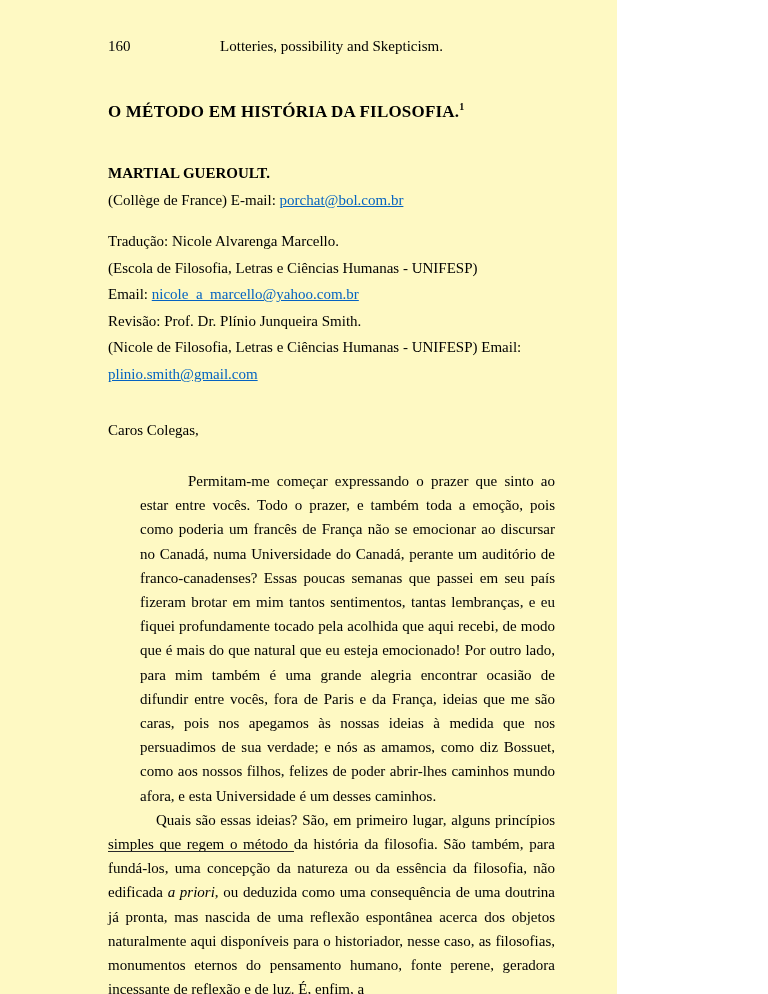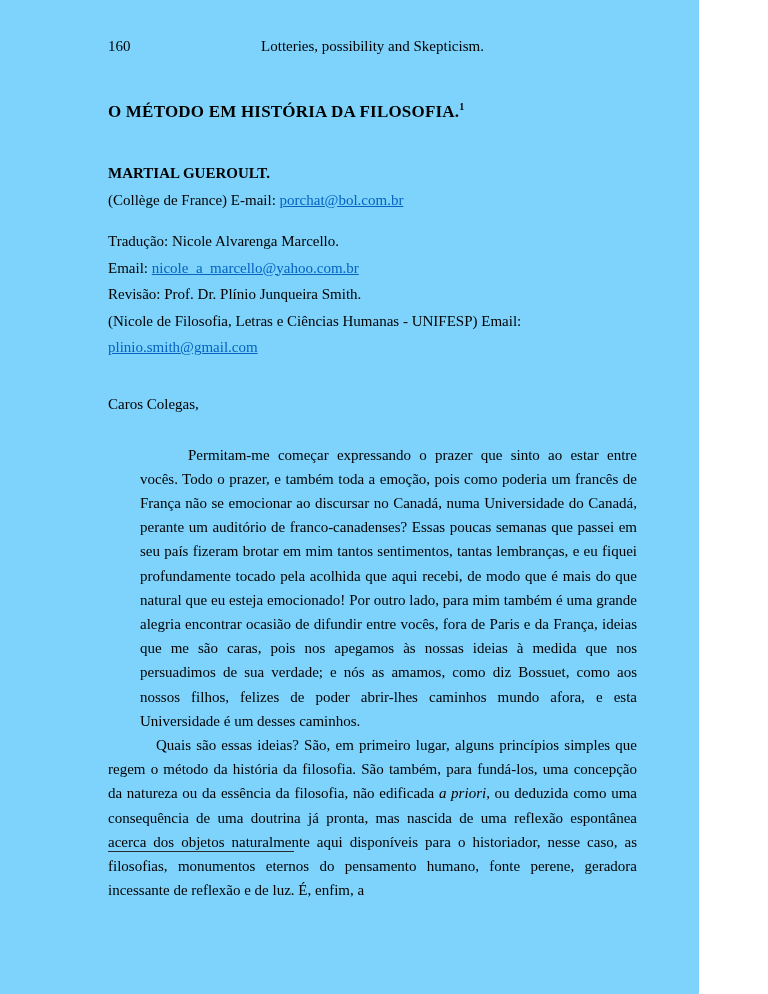--- a/index.html
+++ b/index.html
@@ -1,21 +1,21 @@
 <!DOCTYPE html>
 <html><head>
 <meta charset="utf-8">
 <style>
   * { margin: 0; padding: 0; box-sizing: border-box; }
   html, body { background: #ffffff; }
   .page {
     position: relative;
-    width: 699px;
+    width: 617px;
     height: 994px;
-    background: #7dd3fc;
+    background: #fef9c3;
     color: #000000;
     font-family: "Liberation Serif", "DejaVu Serif", serif;
     padding: 36px 62px 0 108px;
     overflow: hidden;
   }
   .running-header {
     position: relative;
     font-size: 15px;
     line-height: 20px;
     text-align: center;
@@ -92,20 +92,21 @@
 
   <h1 class="title"><span>O MÉTODO EM HISTÓRIA DA FILOSOFIA.</span><sup>1</sup></h1>
 
   <div class="author-block">
     <p class="author-name">MARTIAL GUEROULT.</p>
     <p><span>(Collège de France) E-mail: </span><a class="email-link" href="#">porchat@bol.com.br</a></p>
   </div>
 
   <div class="translation-block">
     <p>Tradução: Nicole Alvarenga Marcello.</p>
+    <p>(Escola de Filosofia, Letras e Ciências Humanas - UNIFESP)</p>
     <p><span>Email: </span><a class="email-link" href="#">nicole_a_marcello@yahoo.com.br</a></p>
     <p>Revisão: Prof. Dr. Plínio Junqueira Smith.</p>
     <p><span>(Nicole de Filosofia, Letras e Ciências Humanas - UNIFESP) Email: </span><a class="email-link" href="#">plinio.smith@gmail.com</a></p>
   </div>
 
   <p class="salutation">Caros Colegas,</p>
 
   <p class="body-para first">Permitam-me começar expressando o prazer que sinto ao estar entre vocês. Todo o prazer, e também toda a emoção, pois como poderia um francês de França não se emocionar ao discursar no Canadá, numa Universidade do Canadá, perante um auditório de franco-canadenses? Essas poucas semanas que passei em seu país fizeram brotar em mim tantos sentimentos, tantas lembranças, e eu fiquei profundamente tocado pela acolhida que aqui recebi, de modo que é mais do que natural que eu esteja emocionado! Por outro lado, para mim também é uma grande alegria encontrar ocasião de difundir entre vocês, fora de Paris e da França, ideias que me são caras, pois nos apegamos às nossas ideias à medida que nos persuadimos de sua verdade; e nós as amamos, como diz Bossuet, como aos nossos filhos, felizes de poder abrir-lhes caminhos mundo afora, e esta Universidade é um desses caminhos.</p>
 
   <p class="body-para"><span>Quais são essas ideias? São, em primeiro lugar, alguns princípios simples que regem o método da história da filosofia. São também, para fundá-los, uma concepção da natureza ou da essência da filosofia, não edificada </span><em>a priori</em><span>, ou deduzida como uma consequência de uma doutrina já pronta, mas nascida de uma reflexão espontânea acerca dos objetos naturalmente aqui disponíveis para o historiador, nesse caso, as filosofias, monumentos eternos do pensamento humano, fonte perene, geradora incessante de reflexão e de luz. É, enfim, a</span></p>

